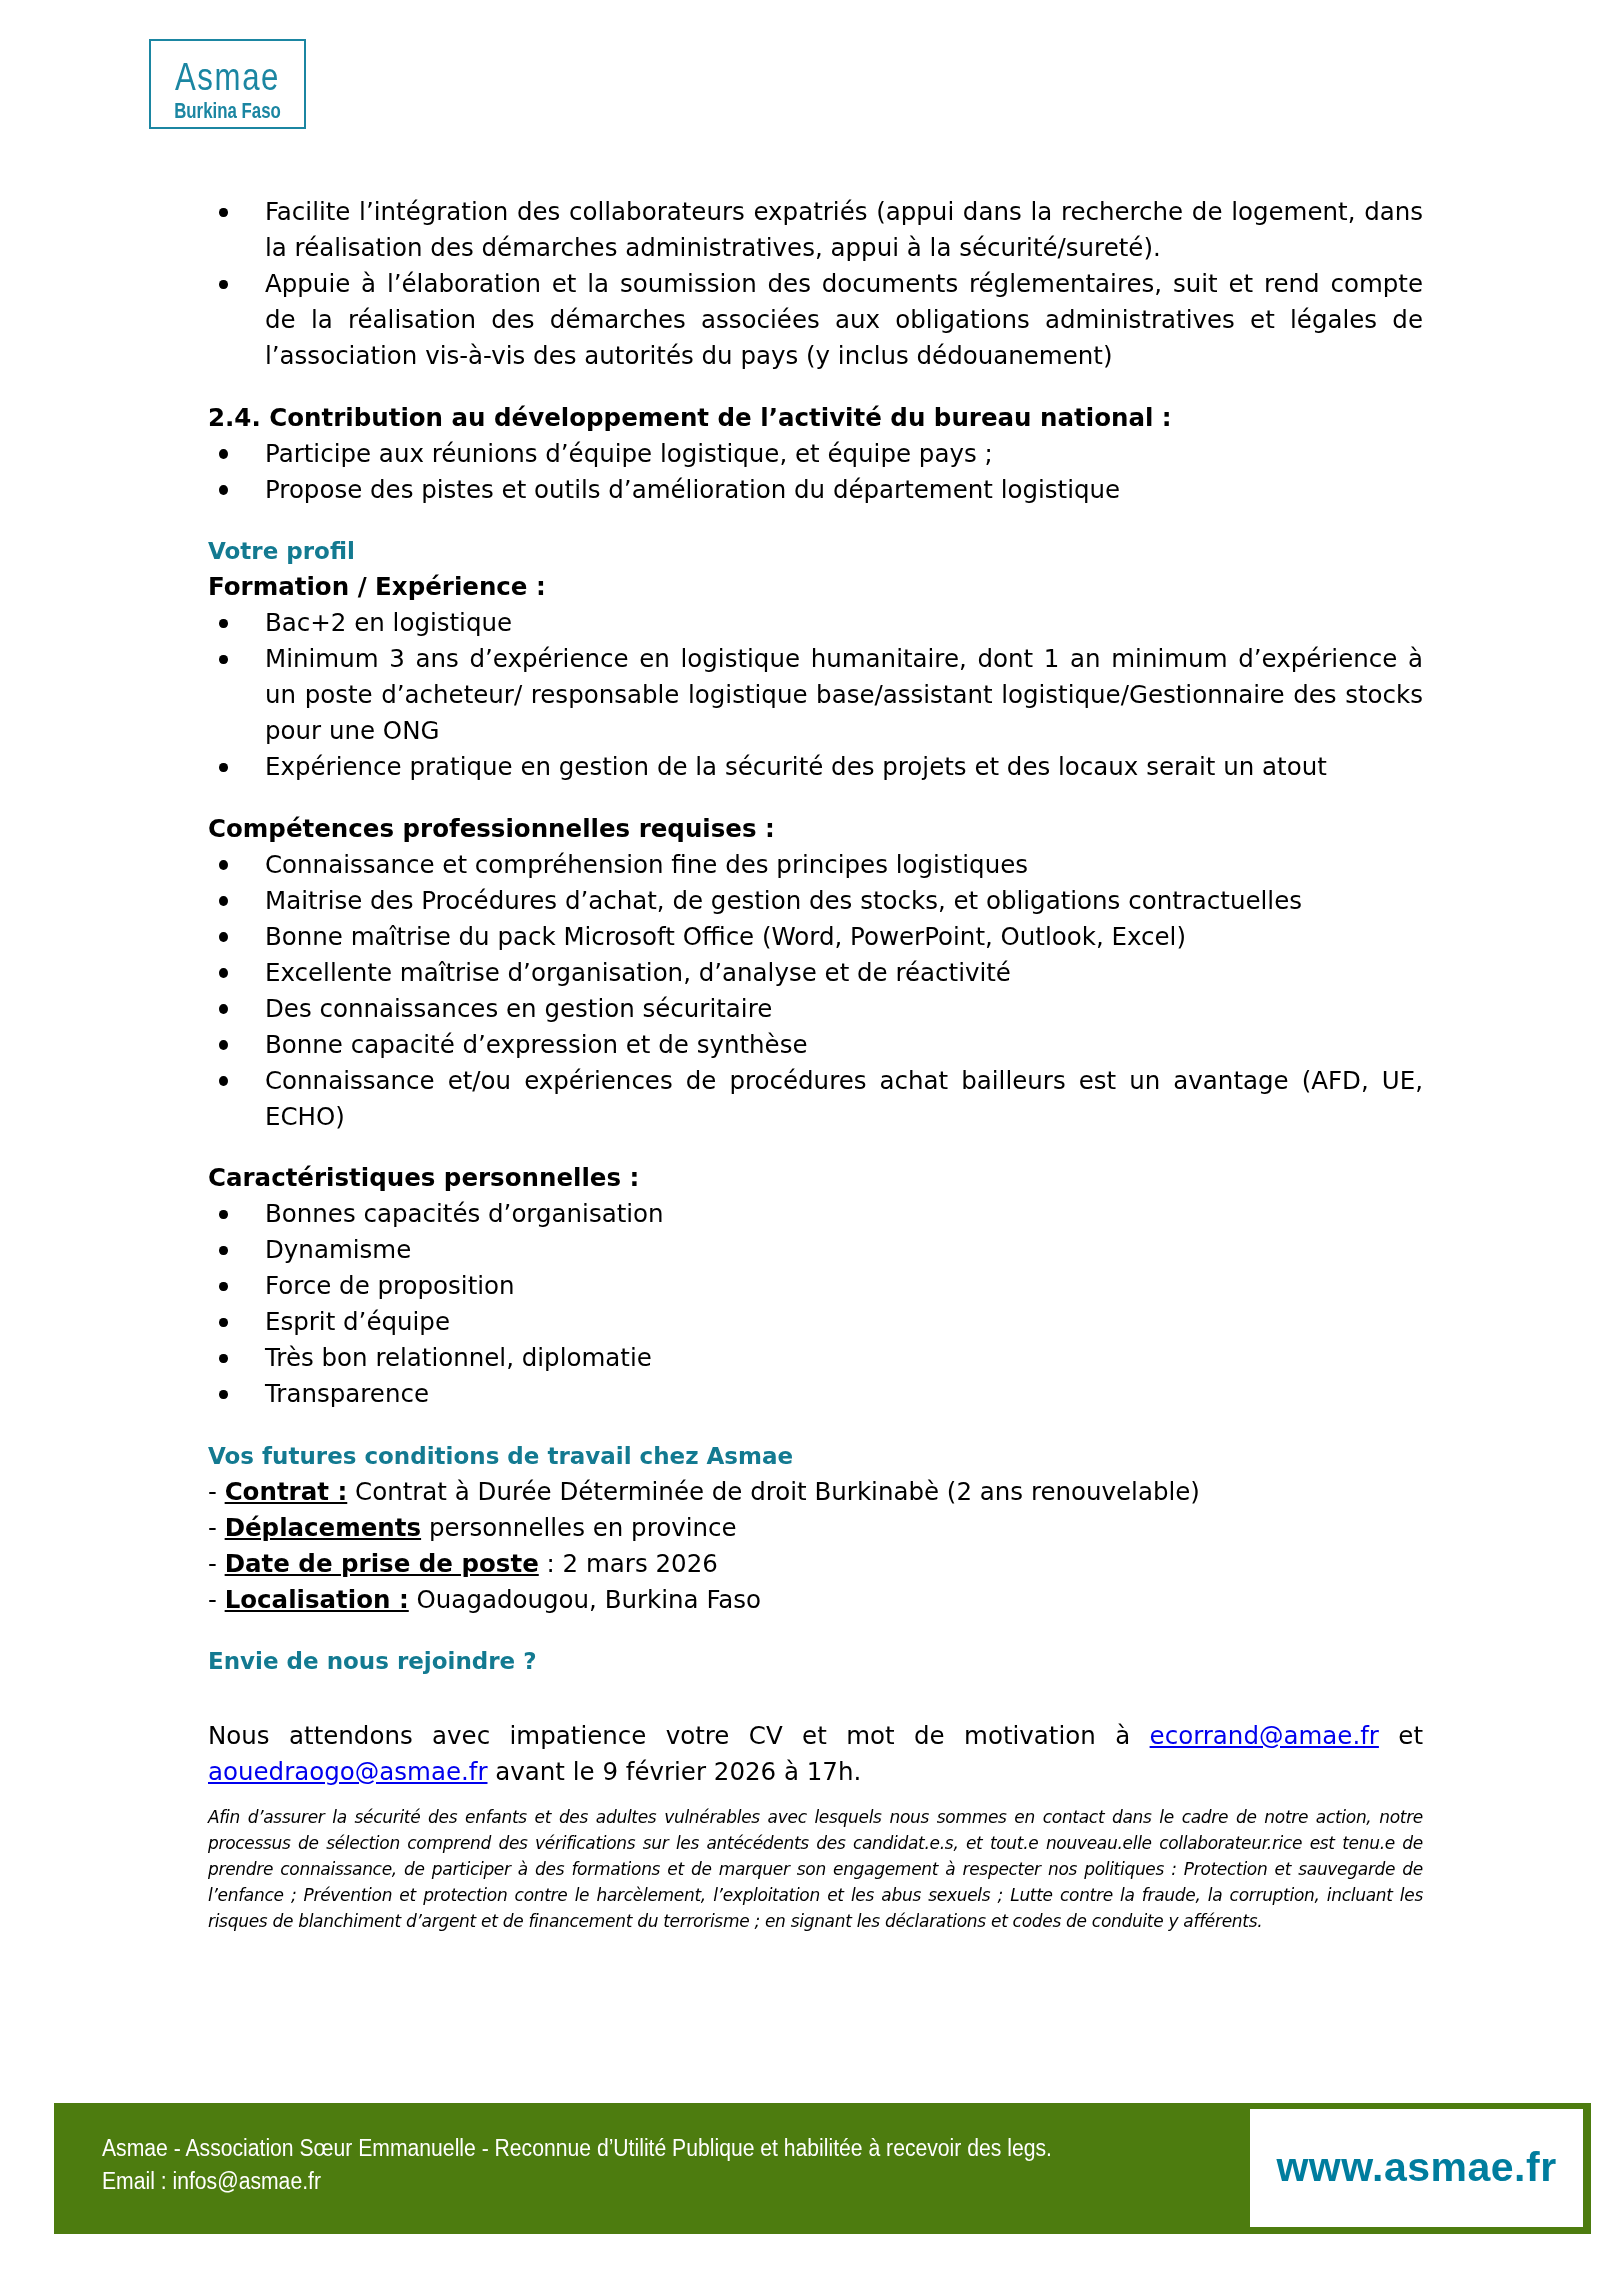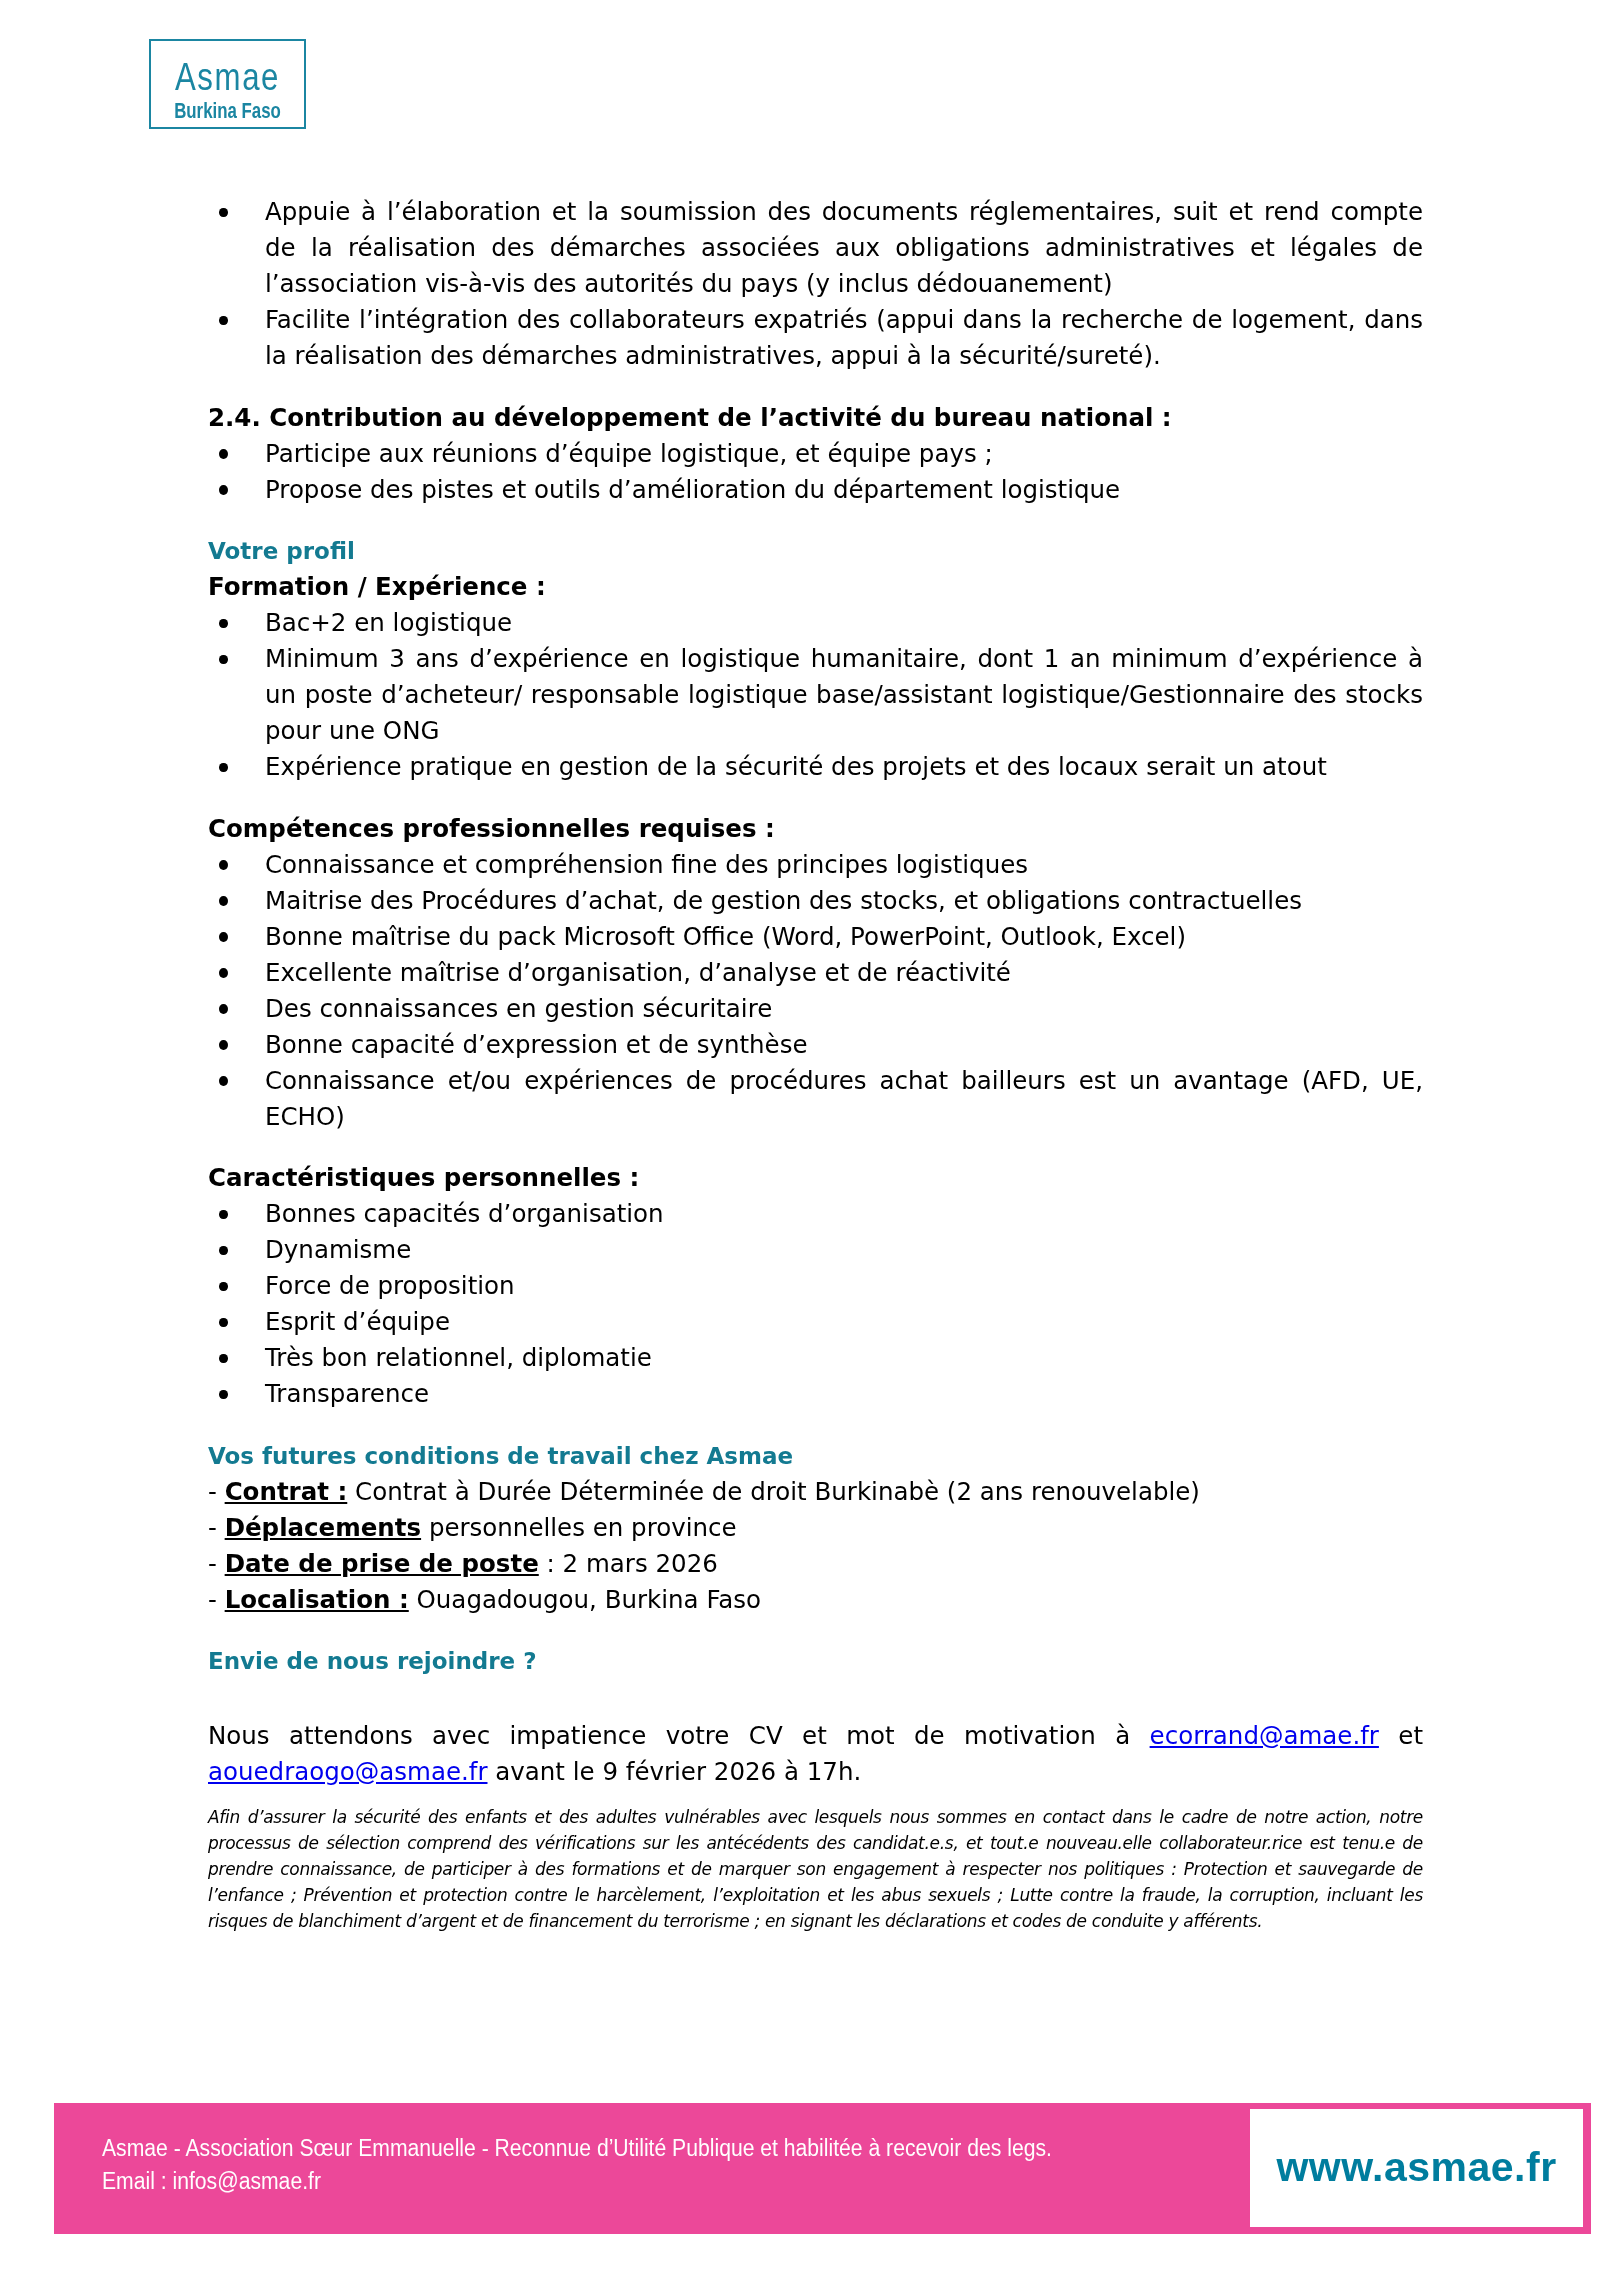--- a/index.html
+++ b/index.html
@@ -98,21 +98,21 @@
       text-align: justify;
       letter-spacing: -0.3px;
     }
 
     .footer {
       position: absolute;
       left: 54px;
       top: 2103px;
       width: 1537px;
       height: 131px;
-      background: #ec4899;
+      background: #4d7c0f;
       box-sizing: border-box;
     }
     .footer .ftext {
       position: absolute;
       left: 48px;
       top: 29px;
       color: #ffffff;
       font-family: "Liberation Sans", sans-serif;
       font-size: 23.5px;
       line-height: 33px;
@@ -143,22 +143,22 @@
 <body>
 
 <div class="logo">
   <span class="l1">Asmae</span>
   <span class="l2">Burkina Faso</span>
 </div>
 
 <div class="content">
 
   <ul class="bul">
+    <li><span class="dot"></span><span>Facilite l’intégration des collaborateurs expatriés (appui dans la recherche de logement, dans la réalisation des démarches administratives, appui à la sécurité/sureté).</span></li>
     <li><span class="dot"></span><span>Appuie à l’élaboration et la soumission des documents réglementaires, suit et rend compte de la réalisation des démarches associées aux obligations administratives et légales de l’association vis-à-vis des autorités du pays (y inclus dédouanement)</span></li>
-    <li><span class="dot"></span><span>Facilite l’intégration des collaborateurs expatriés (appui dans la recherche de logement, dans la réalisation des démarches administratives, appui à la sécurité/sureté).</span></li>
   </ul>
 
   <div class="gap-md"></div>
 
   <div class="h-black">2.4. Contribution au développement de l’activité du bureau national :</div>
   <ul class="bul">
     <li><span class="dot"></span><span>Participe aux réunions d’équipe logistique, et équipe pays ;</span></li>
     <li><span class="dot"></span><span>Propose des pistes et outils d’amélioration du département logistique</span></li>
   </ul>
 

